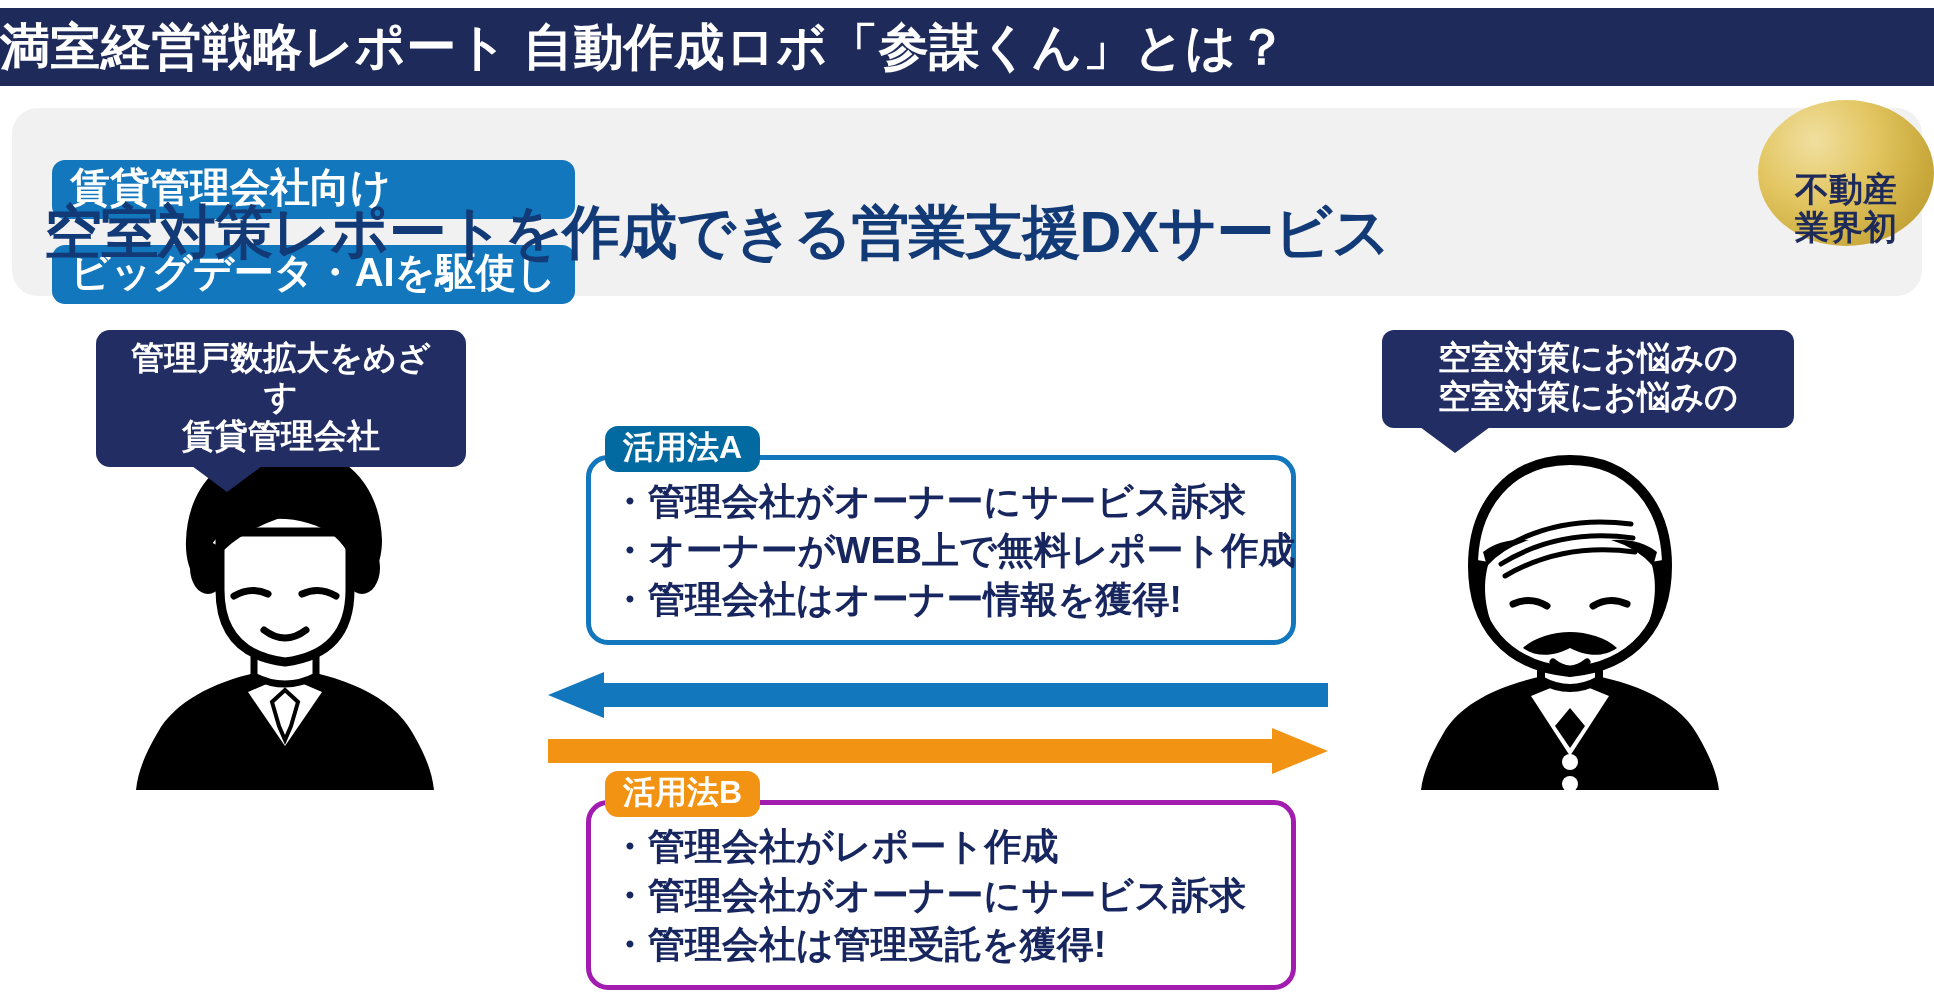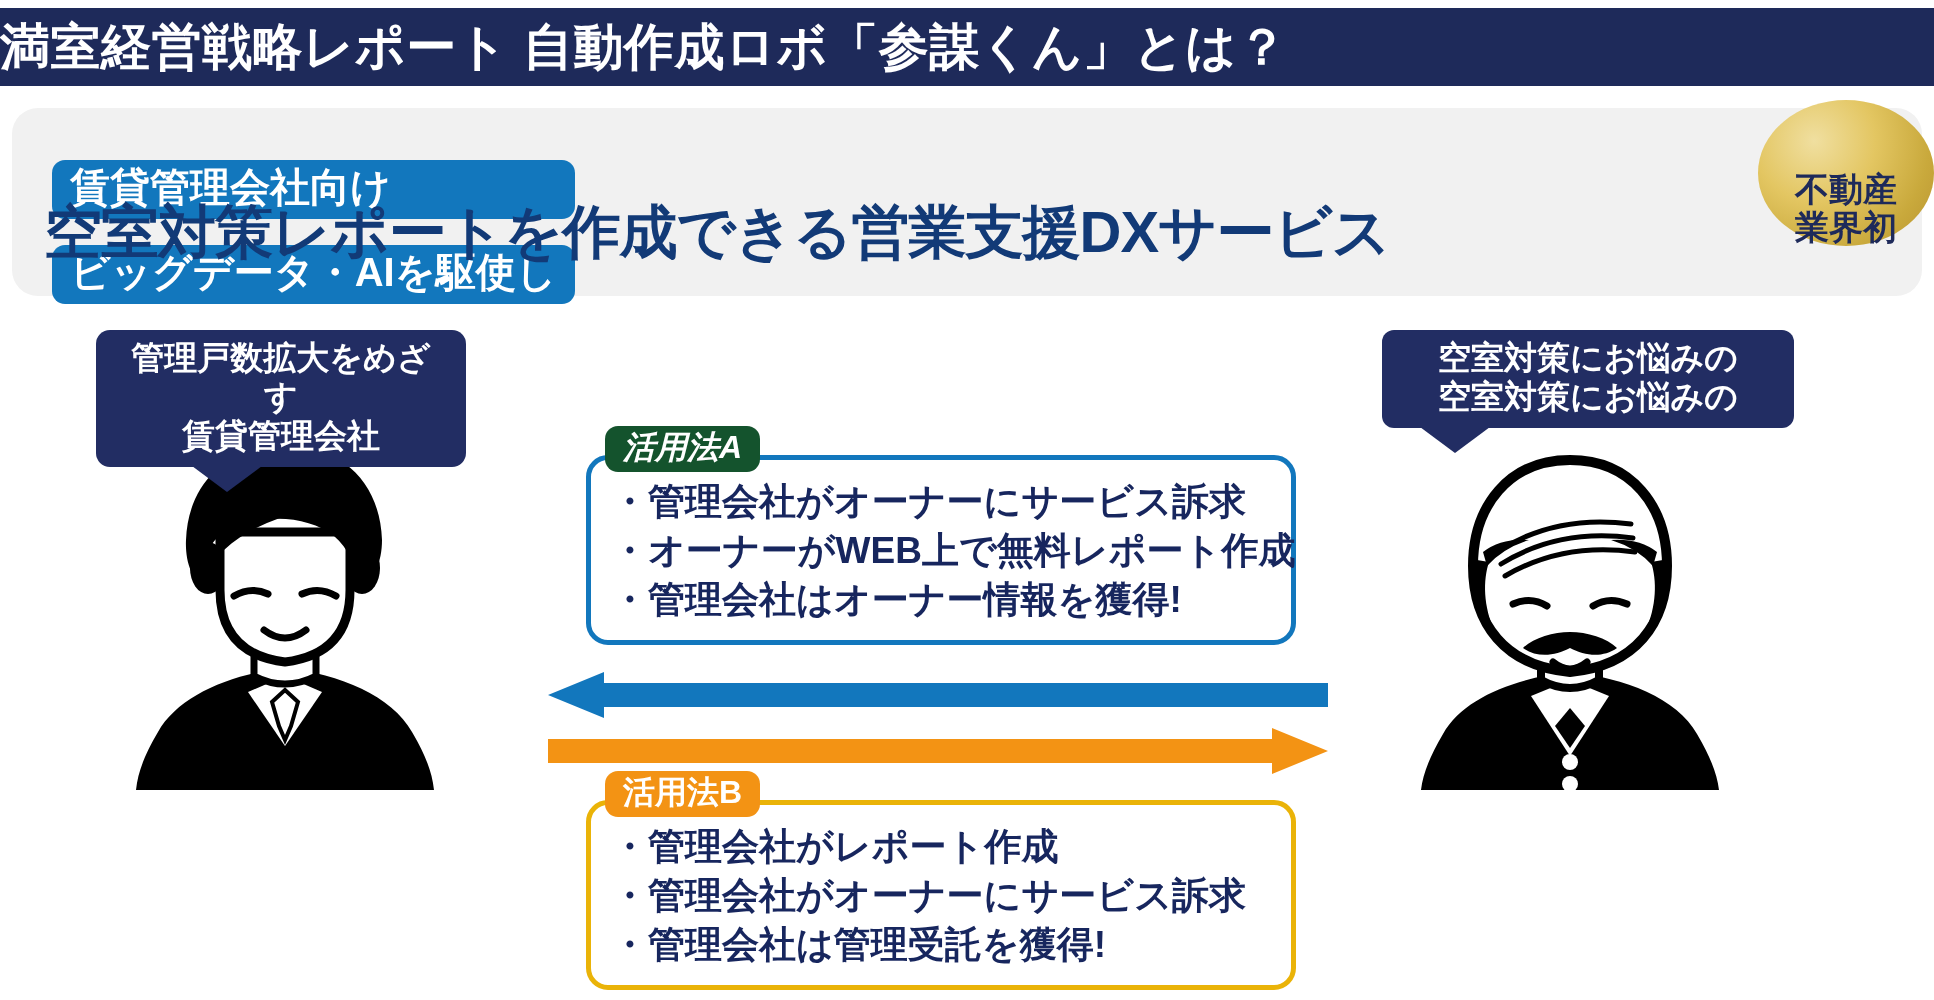--- a/index.html
+++ b/index.html
@@ -141,22 +141,22 @@
     color: #ffffff;
     font-size: 32px;
     font-weight: bold;
     border-radius: 13px;
     padding: 4px 18px 7px 18px;
     line-height: 1.1;
     white-space: nowrap;
     z-index: 4;
   }
   #usage-a { left: 586px; top: 455px; width: 700px; border: 5px solid #1277bd; }
-  #usage-a .usage-tag { background: #14532d; font-style: italic; }
-  #usage-b { left: 586px; top: 800px; width: 700px; border: 5px solid #eab308; }
+  #usage-a .usage-tag { background: #0369a1; }
+  #usage-b { left: 586px; top: 800px; width: 700px; border: 5px solid #a21caf; }
   #usage-b .usage-tag { background: #f39314; }
 
   
   .arrow { position: absolute; z-index: 2; }
   #arrow-left  { left: 548px; top: 672px; }
   #arrow-right { left: 548px; top: 728px; }
 
   
   .person { position: absolute; z-index: 2; }
   #person-left  { left: 120px; top: 440px; }

